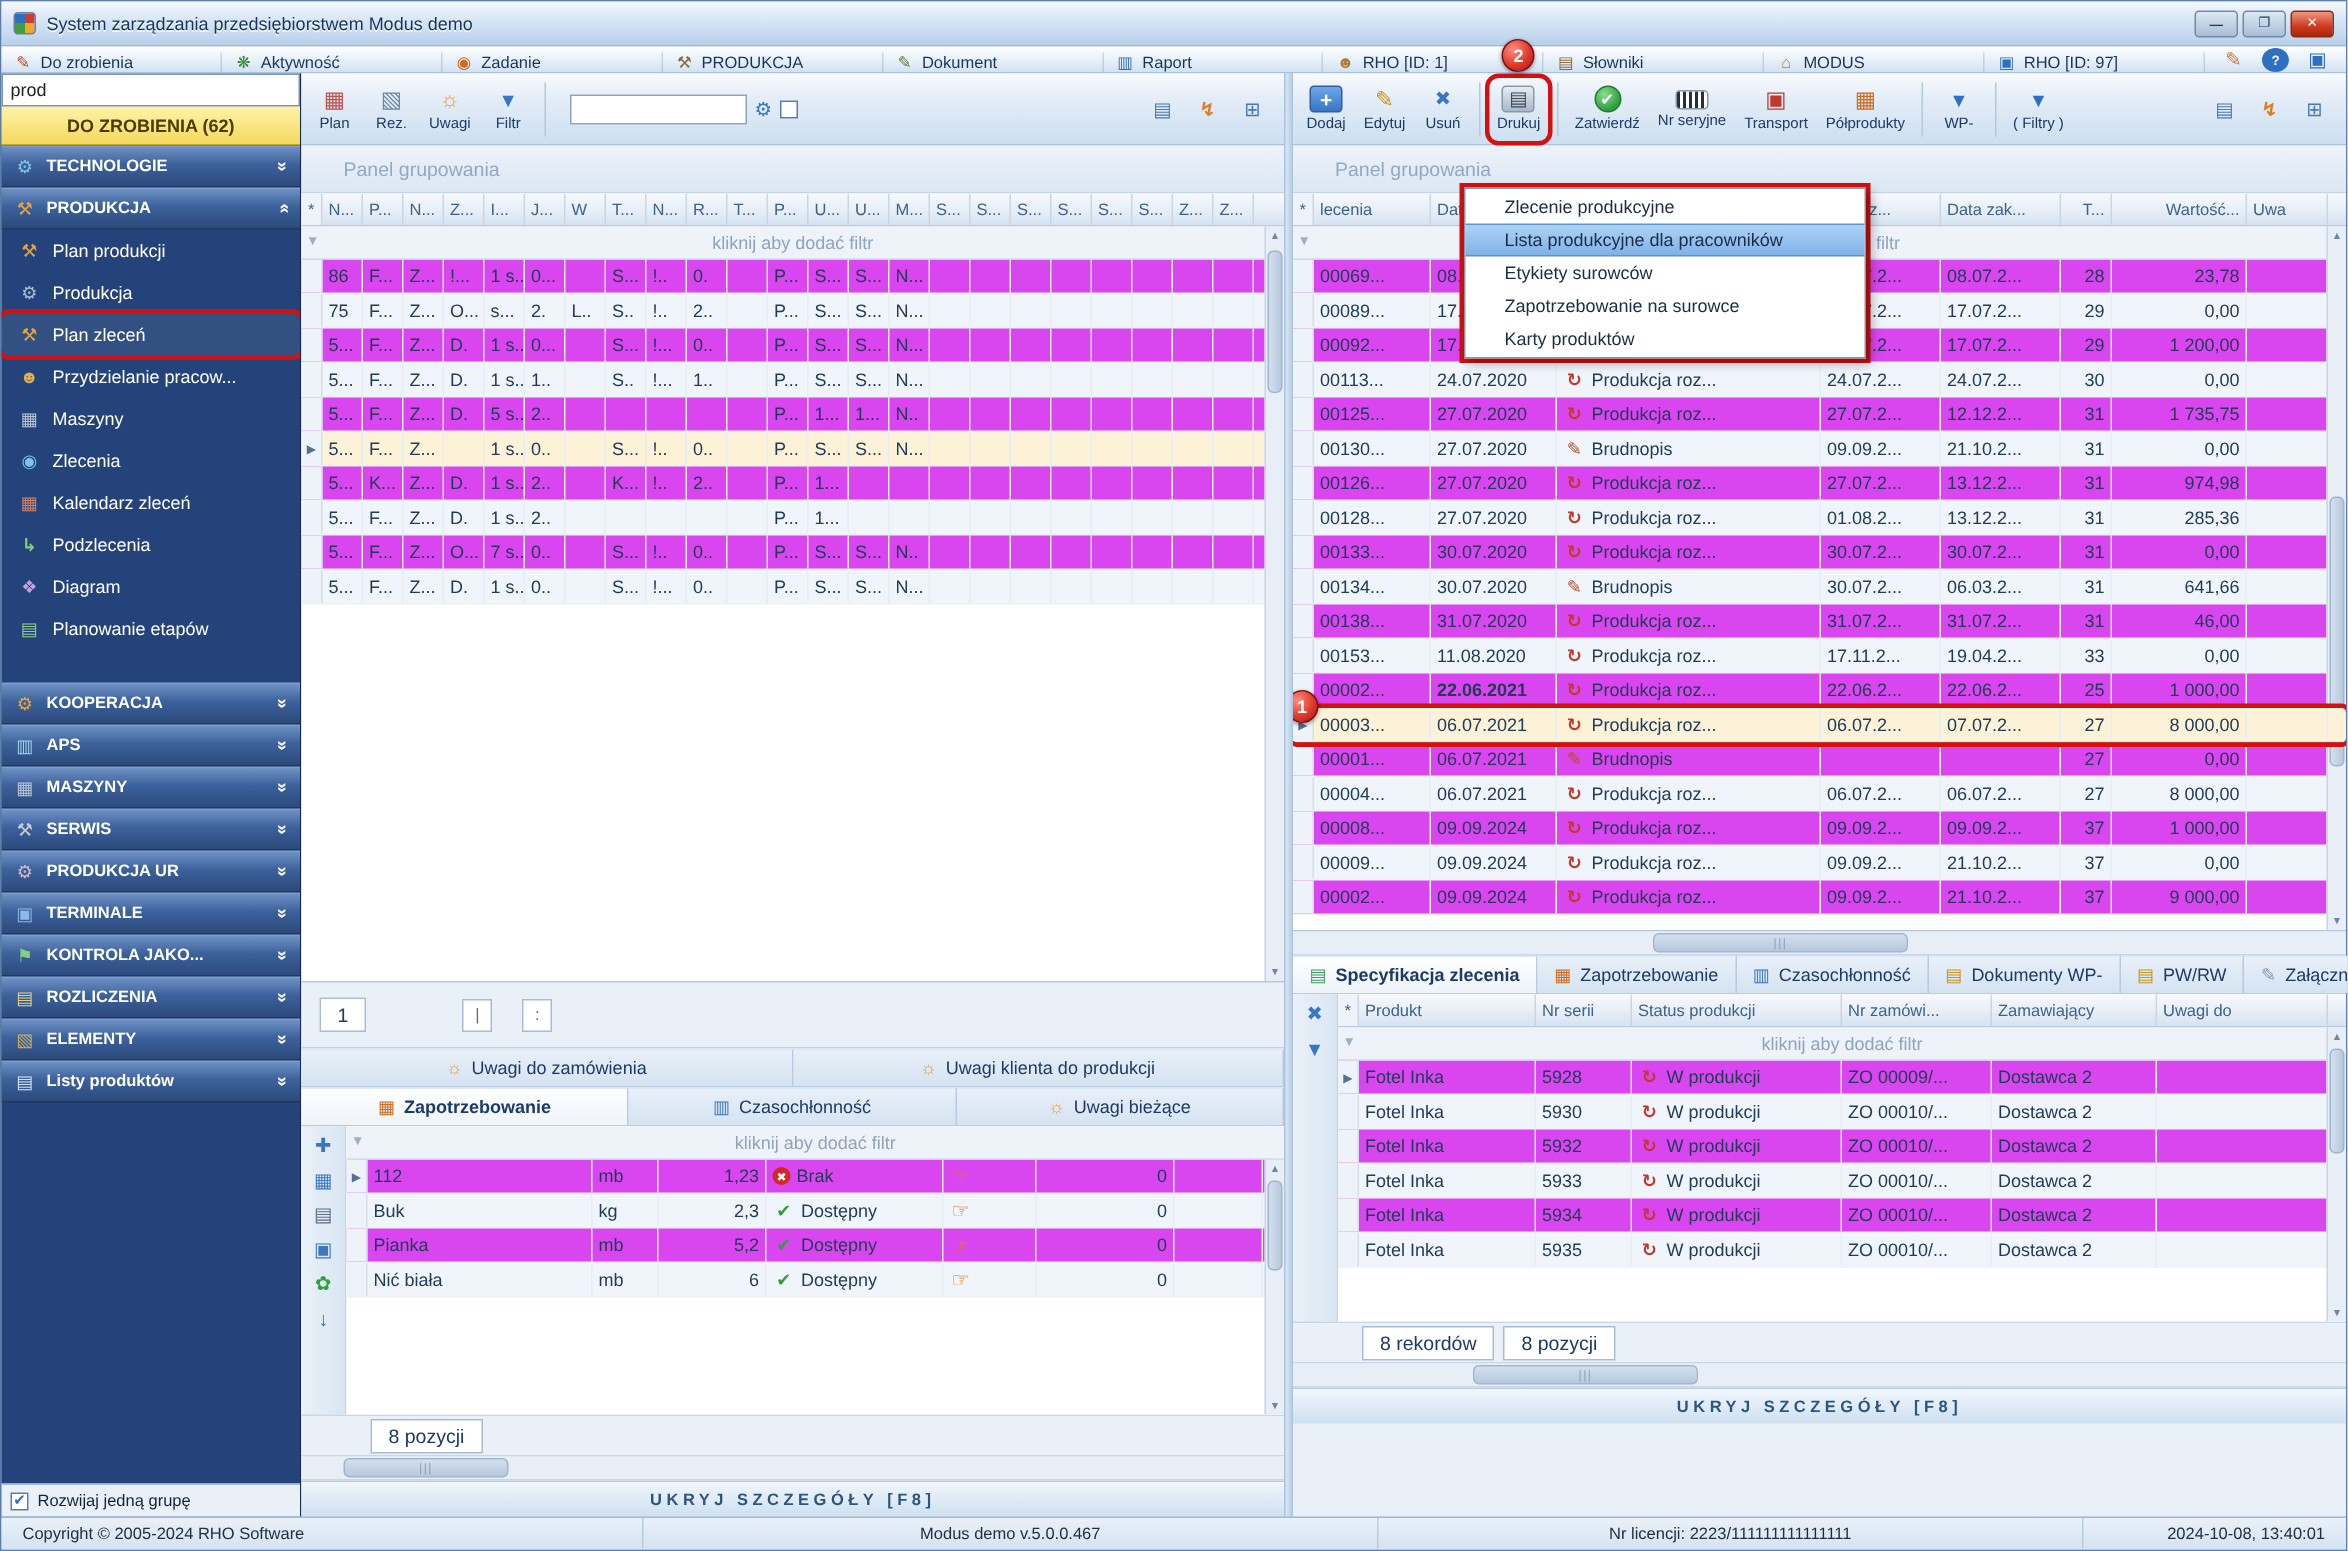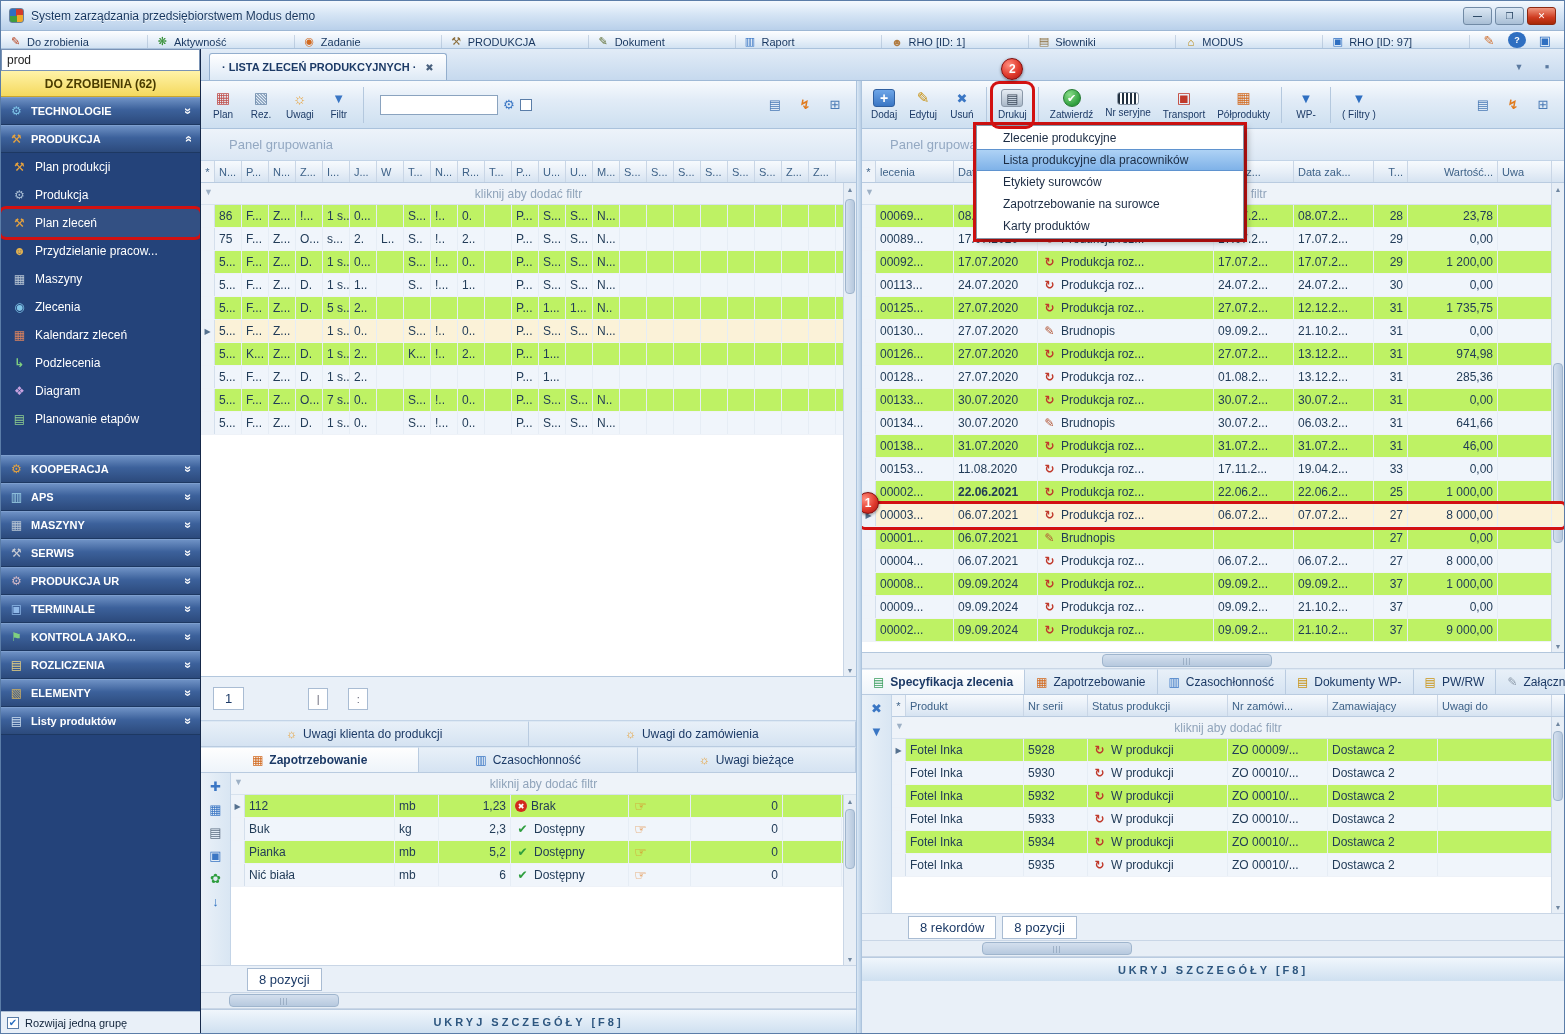--- a/index.html
+++ b/index.html
@@ -134,21 +134,21 @@
 
 .grid{position:relative;flex:1;min-height:0;background:#fff;display:flex;flex-direction:column;overflow:hidden;border-bottom:1px solid #b3c7dd}
 .g-head{display:flex;height:22px;flex:0 0 22px;background:linear-gradient(#f7fafd,#e6eef7 55%,#d6e3f1);border-bottom:1px solid #b9cbe0}
 .g-cell{padding:0 4px;display:flex;align-items:center;white-space:nowrap;overflow:hidden;border-right:1px solid #e6edf5;font-size:12px;color:#223c58;flex:0 0 auto}
 .g-head .g-cell{color:#3e6288;font-size:11px;border-right:1px solid #c9d6e6}
 .g-cell.num{justify-content:flex-end}
 .g-filter{display:flex;height:22px;flex:0 0 22px;background:#eef3f9;border-bottom:1px solid #d7e2ee;align-items:center;justify-content:center;color:#8fa3ba;font-size:12px;position:relative}
 .funnel-icon{position:absolute;left:3px;top:4px;color:#9db0c5;font-size:9px}
 .funnel-icon::before{content:"▼"}
 .g-body{flex:1;overflow:hidden;position:relative}
-.g-row{display:flex;height:23px;border-bottom:1px solid #eef2f8;background:#bef264;position:relative}
+.g-row{display:flex;height:23px;border-bottom:1px solid #eef2f8;background:#d946ef;position:relative}
 .g-row.alt{background:#f0f5fb}
 .g-row.sel{background:#fbf2d8}
 .g-row.anno{box-shadow:0 0 0 3px #d21111;border-radius:3px;z-index:4}
 .marker{width:14px;flex:0 0 14px;background:#eef3f9;border-right:1px solid #d4dfec;display:flex;align-items:center;justify-content:center;color:#55718f;font-size:8px;padding:0}
 .g-head .marker::before{content:"*";font-size:11px;color:#3e6288}
 .sic{width:15px;display:inline-flex;justify-content:center;margin-right:4px;font-size:12px}
 .production-status-icon::before{content:"↻";color:#c0392b;font-weight:bold}
 .draft-icon::before{content:"✎";color:#b05030}
 .wprod-icon::before{content:"↻";color:#c0392b;font-weight:bold}
 .ok-icon::before{content:"✔";color:#2e9e3e;font-weight:bold}
@@ -390,30 +390,20 @@
             <span class="chev"></span>
           </div>
         </div>
       <div class="side-footer">
         <span class="checkbox checked"></span>
         <span>Rozwijaj jedną grupę</span>
       </div>
     </div>
 
     <div class="content">
-      <div class="tabbar">
-        <div class="doc-tab">
-          <span>· LISTA ZLECEŃ PRODUKCYJNYCH ·</span>
-          <span class="tab-close"></span>
-        </div>
-        <div class="tabbar-right">
-          <span class="mini-ic chevdown-icon"></span>
-          <span class="mini-ic pin-icon"></span>
-        </div>
-      </div>
 
       <div class="panels">
 
         <div class="panel left-panel">
           <div class="toolbar">
             <div class="tb-buttons" id="l-toolbar">
                 <div class="tbtn">
                   <span class="tico plan-icon"></span>
                   <span class="tlbl">Plan</span>
                 </div>
@@ -742,25 +732,25 @@
           </div>
           <div class="pager">
             <span class="count-box">1</span>
             <span class="mark-box">|</span>
             <span class="mark-box">:</span>
           </div>
           <div class="subpanel">
             <div class="subtabs stretch" id="l-subtabs1">
                 <div class="subtab">
                   <span class="stico bulb-icon"></span>
-                  <span>Uwagi klienta do produkcji</span>
+                  <span>Uwagi do zamówienia</span>
                 </div>
                 <div class="subtab">
                   <span class="stico bulb-icon"></span>
-                  <span>Uwagi do zamówienia</span>
+                  <span>Uwagi klienta do produkcji</span>
                 </div>
               </div>
             <div class="subtabs stretch" id="l-subtabs2">
                 <div class="subtab active">
                   <span class="stico demand-icon"></span>
                   <span>Zapotrzebowanie</span>
                 </div>
                 <div class="subtab">
                   <span class="stico time-icon"></span>
                   <span>Czasochłonność</span>
@@ -1349,20 +1339,26 @@
             <div class="hscroll">
               <span class="hthumb" style="left:120px;width:150px"></span>
             </div>
           </div>
           <div class="hidebar">UKRYJ SZCZEGÓŁY [F8]</div>
         </div>
       </div>
     </div>
   </div>
 
+  <div class="statusbar">
+    <span class="sb-sec sb-copy">Copyright © 2005-2024 RHO Software</span>
+    <span class="sb-sec sb-ver">Modus demo v.5.0.0.467</span>
+    <span class="sb-sec sb-lic">Nr licencji: 2223/111111111111111</span>
+    <span class="sb-sec sb-dt">2024-10-08, 13:40:01</span>
+  </div>
 
   <div class="dropdown">
     <div class="dd-items" id="dd-items">
         <div class="dd-item">Zlecenie produkcyjne</div>
         <div class="dd-item sel">Lista produkcyjne dla pracowników</div>
         <div class="dd-item">Etykiety surowców</div>
         <div class="dd-item">Zapotrzebowanie na surowce</div>
         <div class="dd-item">Karty produktów</div>
       </div>
   </div>

